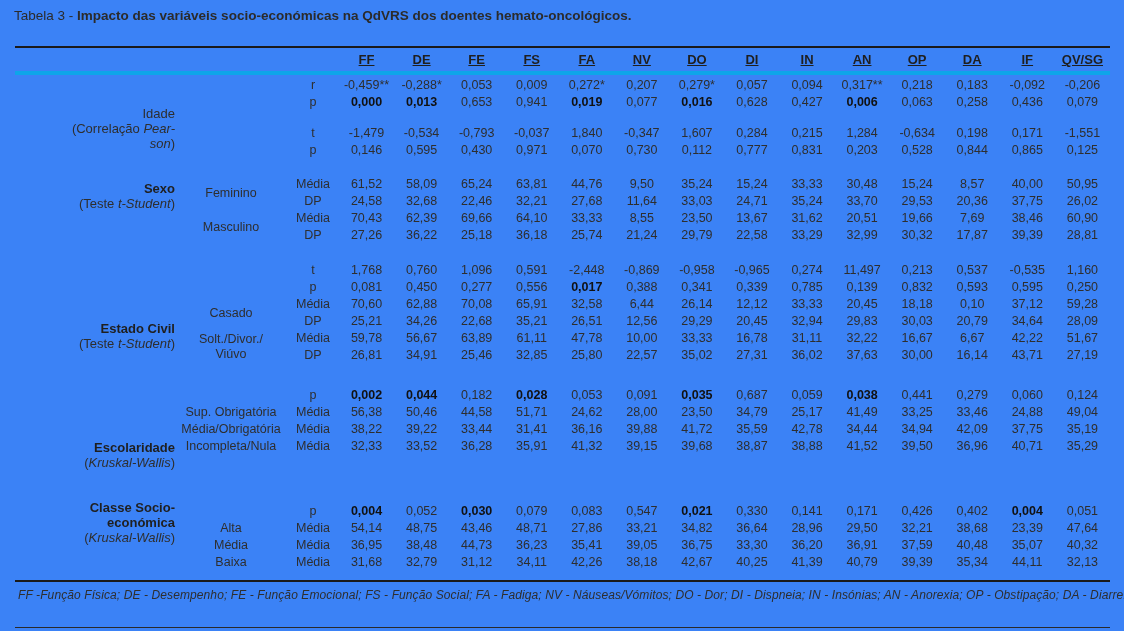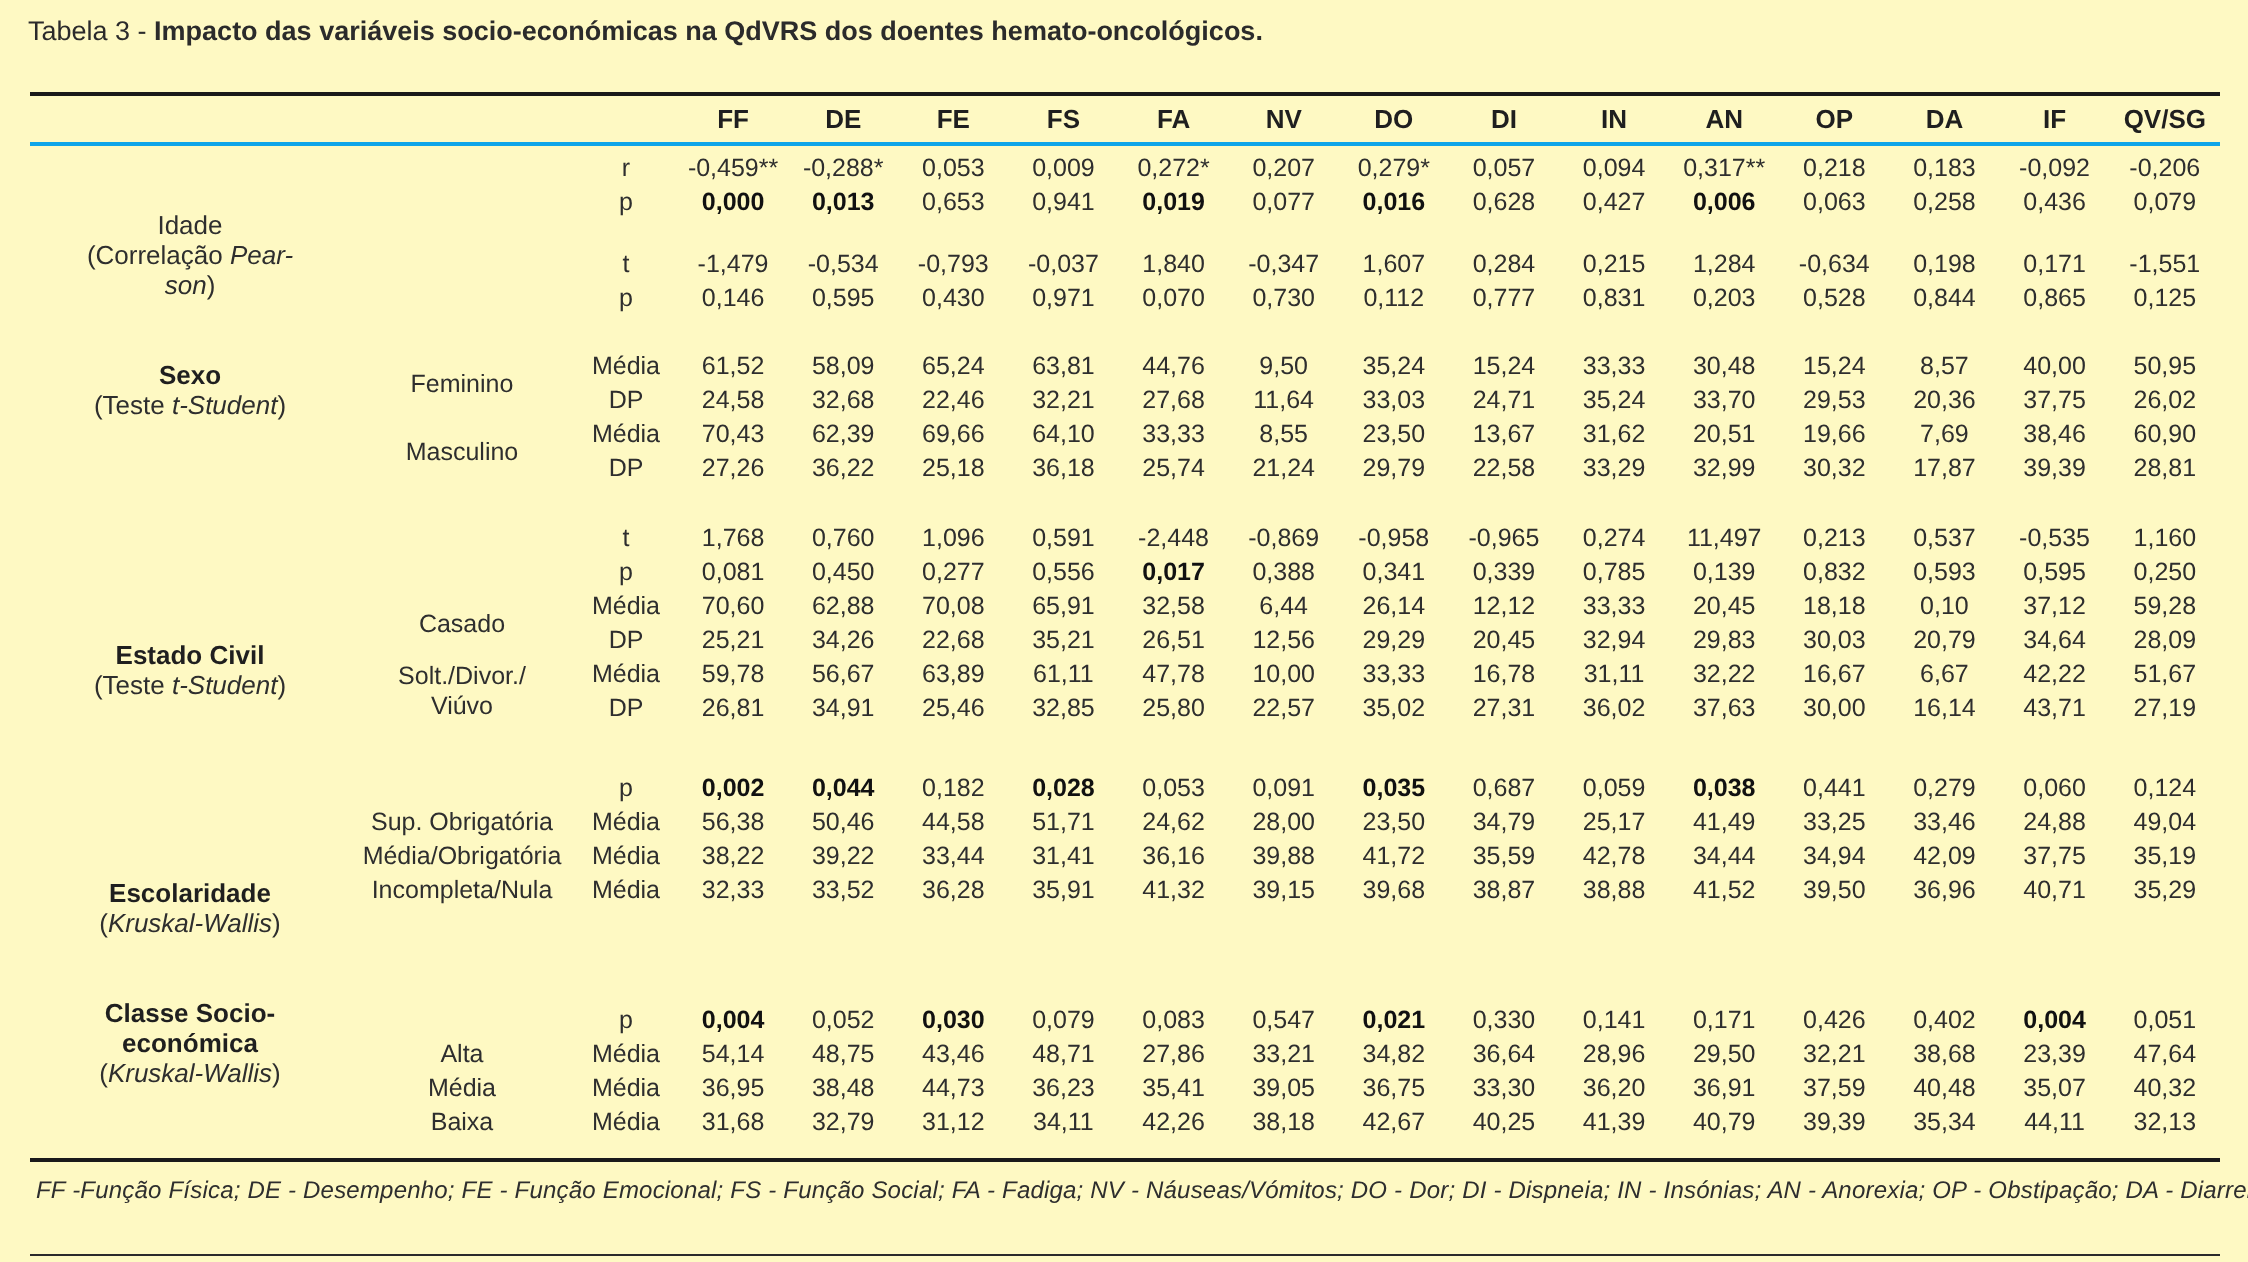--- a/index.html
+++ b/index.html
@@ -1,38 +1,38 @@
 <!DOCTYPE html>
 <html><head>
 <meta charset="utf-8">
 <style>
   html,body{margin:0;padding:0;background:#ffffff;}
   .page{
-    position:relative;width:1124px;height:631px;background:#fef9c3;overflow:hidden;
+    position:relative;width:1124px;height:631px;background:#3b82f6;overflow:hidden;
     font-family:"Liberation Sans","DejaVu Sans",sans-serif;color:#2b2b2b;
   }
   .caption{position:absolute;top:8px;left:14px;font-size:13.5px;white-space:nowrap;color:#2b2b2b;}
   .caption .bold{font-weight:bold;}
   table.results{
     position:absolute;top:46px;left:15px;width:1095px;
     border-collapse:collapse;table-layout:fixed;
     border-top:2px solid #1a1a1a;border-bottom:2px solid #1a1a1a;
     font-size:13px;color:#2e2e2e;
   }
   table.results th{
     font-weight:bold;text-align:center;vertical-align:middle;
     height:23px;padding:0;font-size:13px;
-    border-bottom:2px solid #0ea5e9;white-space:nowrap;color:#1f1f1f;
+    border-bottom:4px solid #0ea5e9;white-space:nowrap;color:#1f1f1f;text-decoration:underline;
   }
   table.results td{
     padding:0;height:17px;line-height:17px;text-align:center;
     vertical-align:middle;font-size:12.5px;white-space:nowrap;
   }
   td.var{position:relative;vertical-align:top;}
-  .varlabel{position:absolute;left:0;width:100%;text-align:center;line-height:15px;font-size:13px;}
+  .varlabel{position:absolute;left:0;width:100%;text-align:right;line-height:15px;font-size:13px;}
   .varlabel .it{font-style:italic;}
   .varlabel .bd{font-weight:bold;color:#1f1f1f;}
   .sec0 .varlabel{top:29px;}
   .sec1 .varlabel{top:56px;}
   .sec2 .varlabel{top:59px;}
   .sec3 .varlabel{top:53px;}
   .sec4 .varlabel{top:-3px;}
   td.group{line-height:15px;font-size:13px;}
   td.group div{line-height:15px;}
   td.stat{font-size:13px;}

